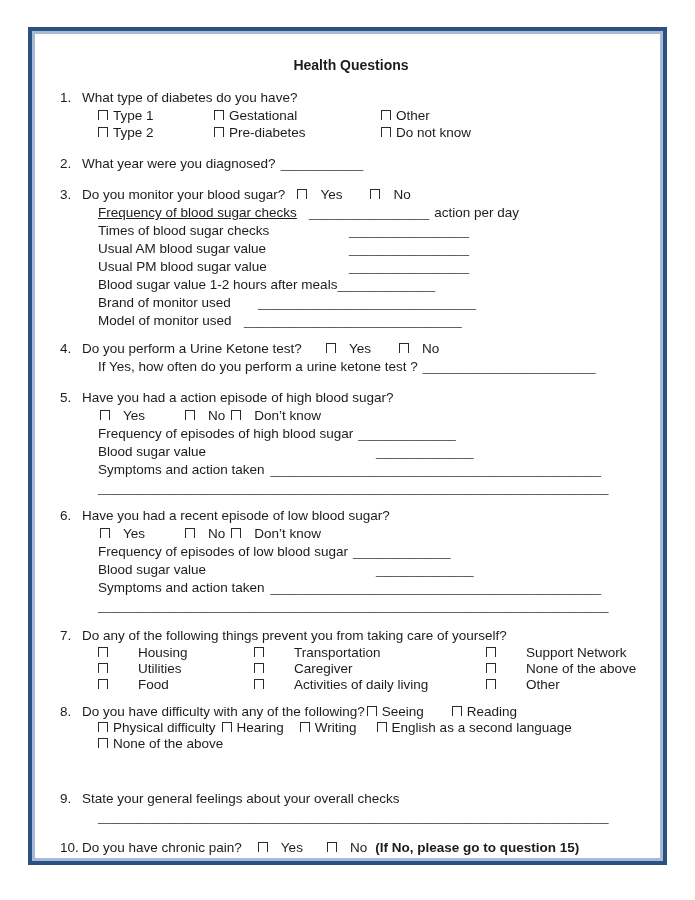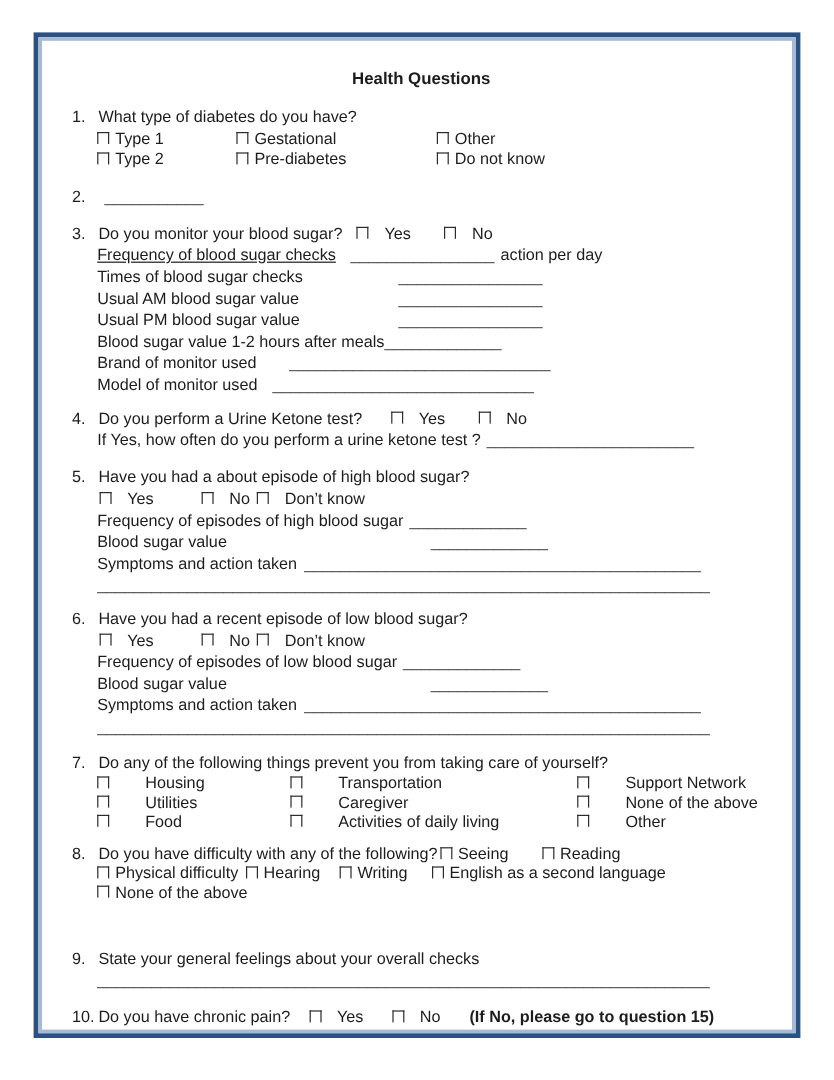--- a/index.html
+++ b/index.html
@@ -17,42 +17,42 @@
     border:3px solid #a6bad6; padding:22px 18px 0 25px; overflow:hidden;
   }
   .title { text-align:center; font-weight:bold; font-size:14px; line-height:18px; }
   .q { margin-top:13px; }
   .q6 { margin-top:10px; }
   .q8 { margin-top:11px; }
   .q9 { margin-top:38px; }
   .row { display:flex; line-height:18px; white-space:nowrap; align-items:baseline; }
   .tight .row { line-height:16px; }
   .num { flex:0 0 22px; }
-  .ind { margin-left:21px; }
+  .ind { margin-left:38px; }
   .cb {
     display:inline-block; width:8px; height:9px; flex:none;
     border:1px solid #2b2b2b; border-bottom:none;
     margin-right:5px; position:relative; top:0px;
   }
   .cb.gap-m { margin-right:13px; }
   .cb.gap-l { margin-right:30px; }
   .blank { color:#3f3f3f; letter-spacing:0; }
   
   .lw-freq  { display:inline-block; width:211px;text-decoration:underline; }
   .lw-times { display:inline-block; width:251px; }
   .lw-brand { display:inline-block; width:160px; }
   .lw-model { display:inline-block; width:146px; }
   .lw-bsv   { display:inline-block; width:278px; }
   
   .c1a { display:inline-flex; width:116px; align-items:baseline; }
   .c1b { display:inline-flex; width:167px; align-items:baseline; }
   .c7a { display:inline-flex; width:166px; align-items:baseline; }
   .c7b { display:inline-flex; width:247px; align-items:baseline; }
   .ml2  { margin-left:2px; }  .ml5  { margin-left:5px; }
-  .ml6  { margin-left:6px; }  .ml10 { margin-left:24px; }
+  .ml6  { margin-left:6px; }  .ml10 { margin-left:8px; }
   .ml12 { margin-left:12px; }
   .ml16 { margin-left:16px; } .ml20 { margin-left:20px; }
   .ml24 { margin-left:24px; } .ml28 { margin-left:28px; }
   .ml40 { margin-left:40px; }
   .bold { font-weight:bold; }
 </style>
 </head>
 <body>
 
 <div class="frame">
@@ -91,20 +91,21 @@
         <span class="c1a">
             <span class="cb"></span>
             <span>Do not know</span>
           </span>
       </div>
     </div>
 
     <div class="q" style="margin-top:14px">
       <div class="row">
         <span class="num">2.</span>
+        <span>What year were you diagnosed?</span>
         <span class="blank ml5">___________</span>
       </div>
     </div>
 
     <div class="q">
       <div class="row">
         <span class="num">3.</span>
         <span>Do you monitor your blood sugar?</span>
         <span class="cb gap-m ml12"></span>
           <span>Yes</span>
@@ -153,21 +154,21 @@
       </div>
       <div class="row ind">
         <span>If Yes, how often do you perform a urine ketone test ?</span>
         <span class="blank ml5">_______________________</span>
       </div>
     </div>
 
     <div class="q">
       <div class="row">
         <span class="num">5.</span>
-        <span>Have you had a about episode of high blood sugar?</span>
+        <span>Have you had a action episode of high blood sugar?</span>
       </div>
       <div class="row ind">
         <span class="cb gap-m ml2"></span>
           <span>Yes</span>
         <span class="cb gap-m ml40"></span>
           <span>No</span>
         <span class="cb gap-m ml6"></span>
           <span>Don’t know</span>
       </div>
       <div class="row ind">

